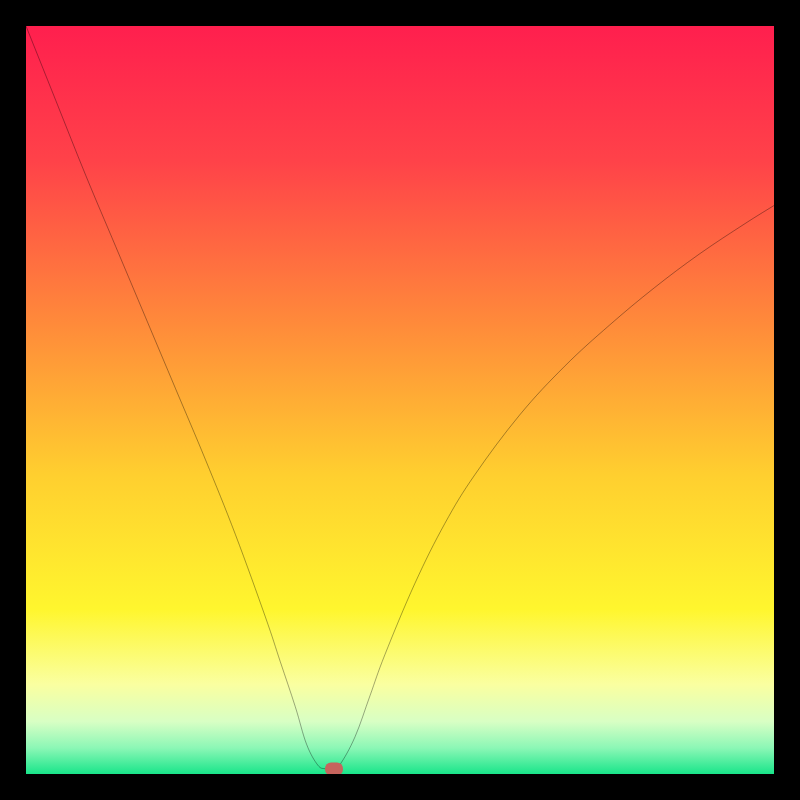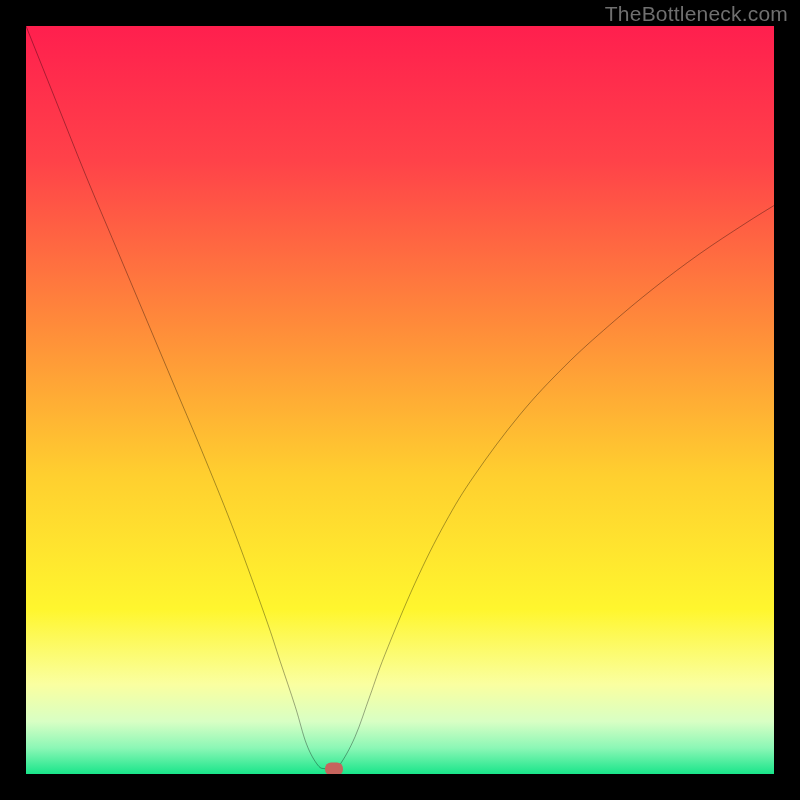--- a/index.html
+++ b/index.html
@@ -72,14 +72,13 @@
       <rect x="0" y="0" width="100" height="100" fill="url(#bg)"></rect>
     </svg>
 
     <svg class="curve" viewBox="0 0 100 100" preserveAspectRatio="none" width="100%" height="100%">
       <path id="curve-path" fill="none" stroke="#000000" stroke-width="0.35" vector-effect="non-scaling-stroke" stroke-linecap="round" stroke-linejoin="round" d="M 0 0 C 0.72 1.7999999999999998, 2.56 6.4, 4 10 C 5.4399999999999995 13.6, 6.5600000000000005 16.490000000000002, 8 20 C 9.44 23.509999999999998, 10.56 26.08, 12 29.5 C 13.44 32.92, 14.56 35.58, 16 39 C 17.44 42.42, 18.56 45.08, 20 48.5 C 21.44 51.92, 22.56 54.49, 24 58 C 25.44 61.51, 26.560000000000002 64.22, 28.000000000000004 68 C 29.440000000000005 71.78, 30.92 75.94, 32 79 C 33.08 82.06, 33.28 82.84, 34 85 C 34.72 87.16, 35.37 89.02, 36 91 C 36.63 92.98, 36.96 94.596, 37.5 96 C 38.04 97.404, 38.55 98.206, 39 98.8 C 39.45 99.39399999999999, 39.64 99.21, 40 99.3 C 40.36 99.39, 40.64 99.408, 41 99.3 C 41.36 99.192, 41.46 99.474, 42 98.7 C 42.54 97.926, 43.28 96.656, 44 95 C 44.72 93.344, 45.28 91.48, 46 89.5 C 46.72 87.52, 46.92 86.7, 48 84 C 49.08 81.3, 50.56 77.65, 52 74.5 C 53.44 71.35, 54.56000000000001 69.11, 56.00000000000001 66.5 C 57.440000000000005 63.89, 58.2 62.61, 60 60 C 61.8 57.39, 63.84 54.61, 66 52 C 68.16 49.39, 69.84 47.66, 72 45.49999999999999 C 74.16 43.33999999999999, 75.84 41.89, 78 40 C 80.16 38.11, 81.84 36.71, 84 35 C 86.16 33.29, 87.84 32.03, 90 30.5 C 92.16 28.97, 94.2 27.67, 96 26.5 C 97.8 25.33, 99.28 24.45, 100 24"></path>
     </svg>
 
     <div class="marker" id="marker" style="background: rgb(198, 100, 93); left: 308.176px; top: 742.764px;"></div>
   </div>
 
-  <div class="watermark">TheBottleneck.com</div>
 </div>
 
 </body></html>

